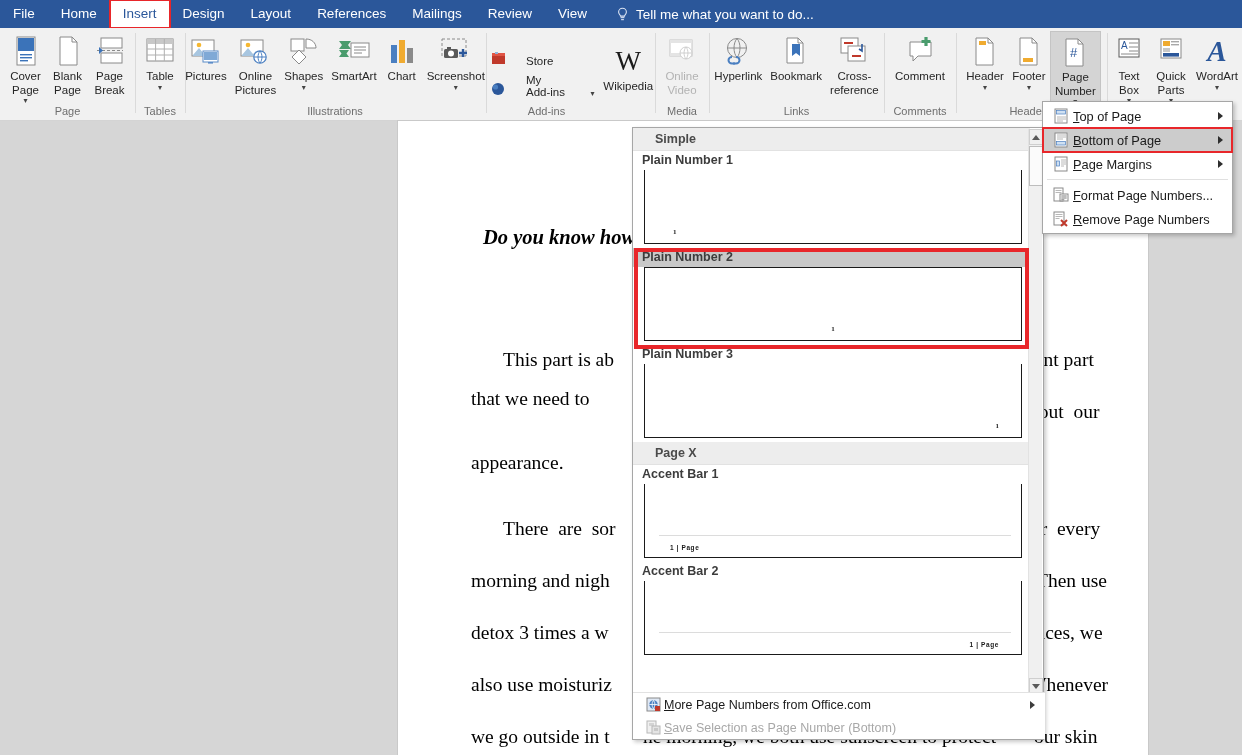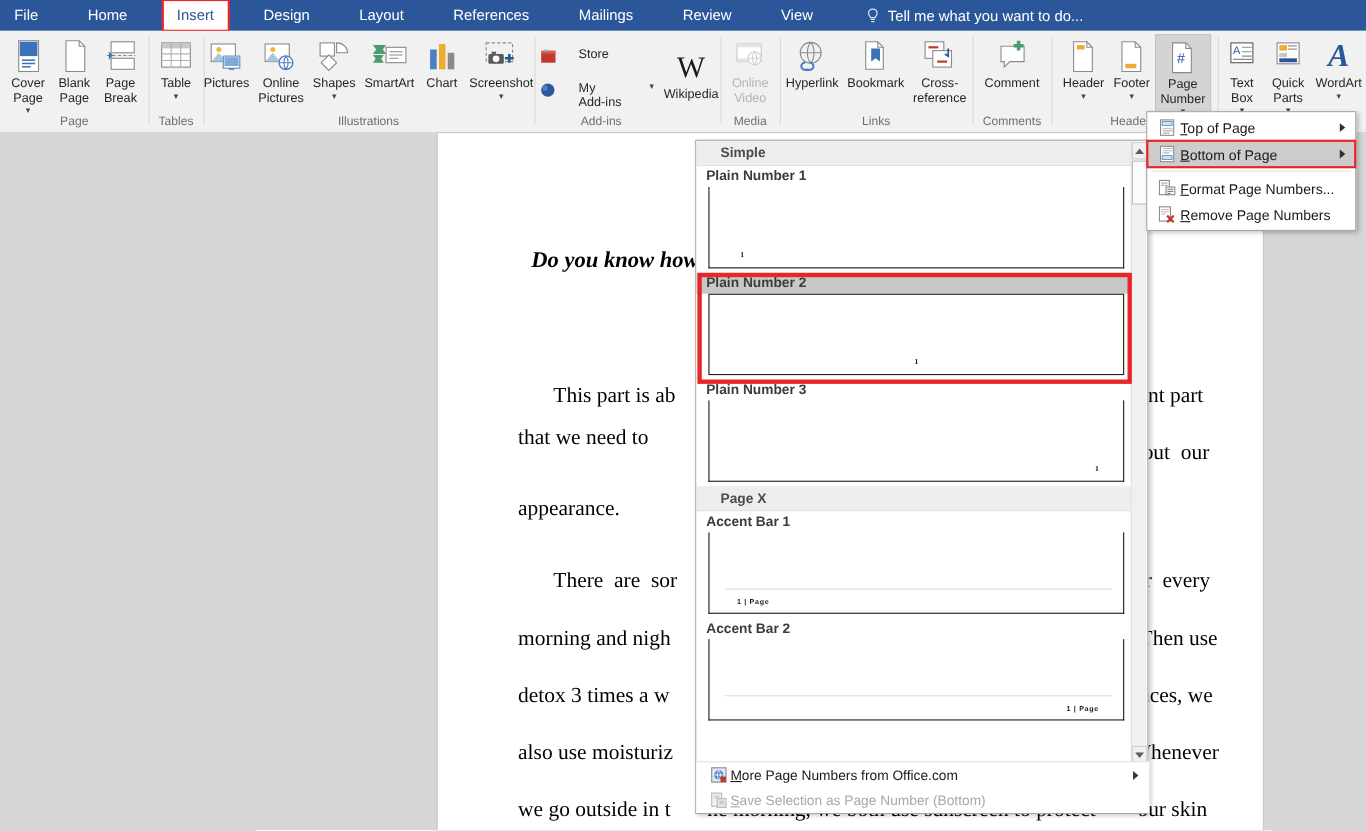--- a/index.html
+++ b/index.html
@@ -10,21 +10,21 @@
     background: #ffffff;
     overflow: hidden;
     position: relative;
     -webkit-font-smoothing: antialiased;
   }
 
   
   #tabstrip {
     position: absolute; left: 0; top: 0; width: 1242px; height: 28px;
     background: #2b579a;
-    display: flex; align-items: center; gap: 19px;
+    display: flex; align-items: center;
   }
   .tab {
     color: #ffffff; font-size: 13.5px; line-height: 28px;
     padding: 0 13px; height: 28px; white-space: nowrap;
     position: relative;
   }
   .tab.active {
     background: #ffffff; color: #2b579a;
     outline: 2px solid #e8262a; outline-offset: -1px;
     font-weight: normal;
@@ -63,21 +63,21 @@
   .btn .ico { height: 34px; display: flex; align-items: center; justify-content: center; }
   .btn .lbl {
     font-size: 11.5px; color: #262626; text-align: center; line-height: 13.5px;
     margin-top: 2px; white-space: pre-line;
   }
   .btn .lbl.dim { color: #b3b3b3; }
   .caret { font-size: 8px; line-height: 8px; color: #444; margin-top: 0px; }
   .btn.pressed { background: #d4d4d4; border: 1px solid #c4c4c4; }
 
   .btn-sm {
-    display: flex; align-items: flex-start; gap: 20px;
+    display: flex; align-items: flex-end; gap: 20px;
     font-size: 11.5px; color: #262626; height: 23px; padding: 0 4px;
   }
 
   
   #docarea {
     position: absolute; left: 0; top: 121px; width: 1242px; height: 634px;
     background: #d6d6d6;
   }
   #page {
     position: absolute; left: 398px; top: 0; width: 750px; height: 634px;
@@ -692,20 +692,31 @@
     <span class="mico">
       <svg width="15" height="16">
           <rect x="1" y="1" width="12" height="14" fill="#fff" stroke="#8a8a8a"></rect>
           <path d="M3 3h9M3 5h9M3 7h6" stroke="#b8b8b8"></path>
           <rect x="2.5" y="9.5" width="9" height="3.5" fill="#cfe0f2" stroke="#4a7fc1" stroke-width=".7"></rect>
         </svg>
     </span>
     <span><span class="u">B</span><span>ottom of Page</span></span>
     <span class="sub-arrow"></span>
   </div>
+  <div class="mi">
+    <span class="mico">
+      <svg width="15" height="16">
+          <rect x="1" y="1" width="12" height="14" fill="#fff" stroke="#8a8a8a"></rect>
+          <rect x="2.5" y="5" width="3" height="5" fill="#cfe0f2" stroke="#4a7fc1" stroke-width=".7"></rect>
+          <path d="M7 4h5M7 6h5M7 8h5M7 10h3" stroke="#b8b8b8"></path>
+        </svg>
+    </span>
+    <span><span class="u">P</span><span>age Margins</span></span>
+    <span class="sub-arrow"></span>
+  </div>
   <div class="mi-sep"></div>
   <div class="mi">
     <span class="mico">
       <svg width="16" height="16">
           <rect x="1" y="1" width="9" height="13" fill="#fff" stroke="#8a8a8a"></rect>
           <path d="M2.5 3.5h6M2.5 5.5h6" stroke="#b8b8b8"></path>
           <rect x="7" y="7" width="8" height="7" fill="#fff" stroke="#8a8a8a"></rect>
           <path d="M8.3 9h5.4M8.3 11h5.4M8.3 12.8h3" stroke="#5a5a5a" stroke-width=".8"></path>
         </svg>
     </span>

